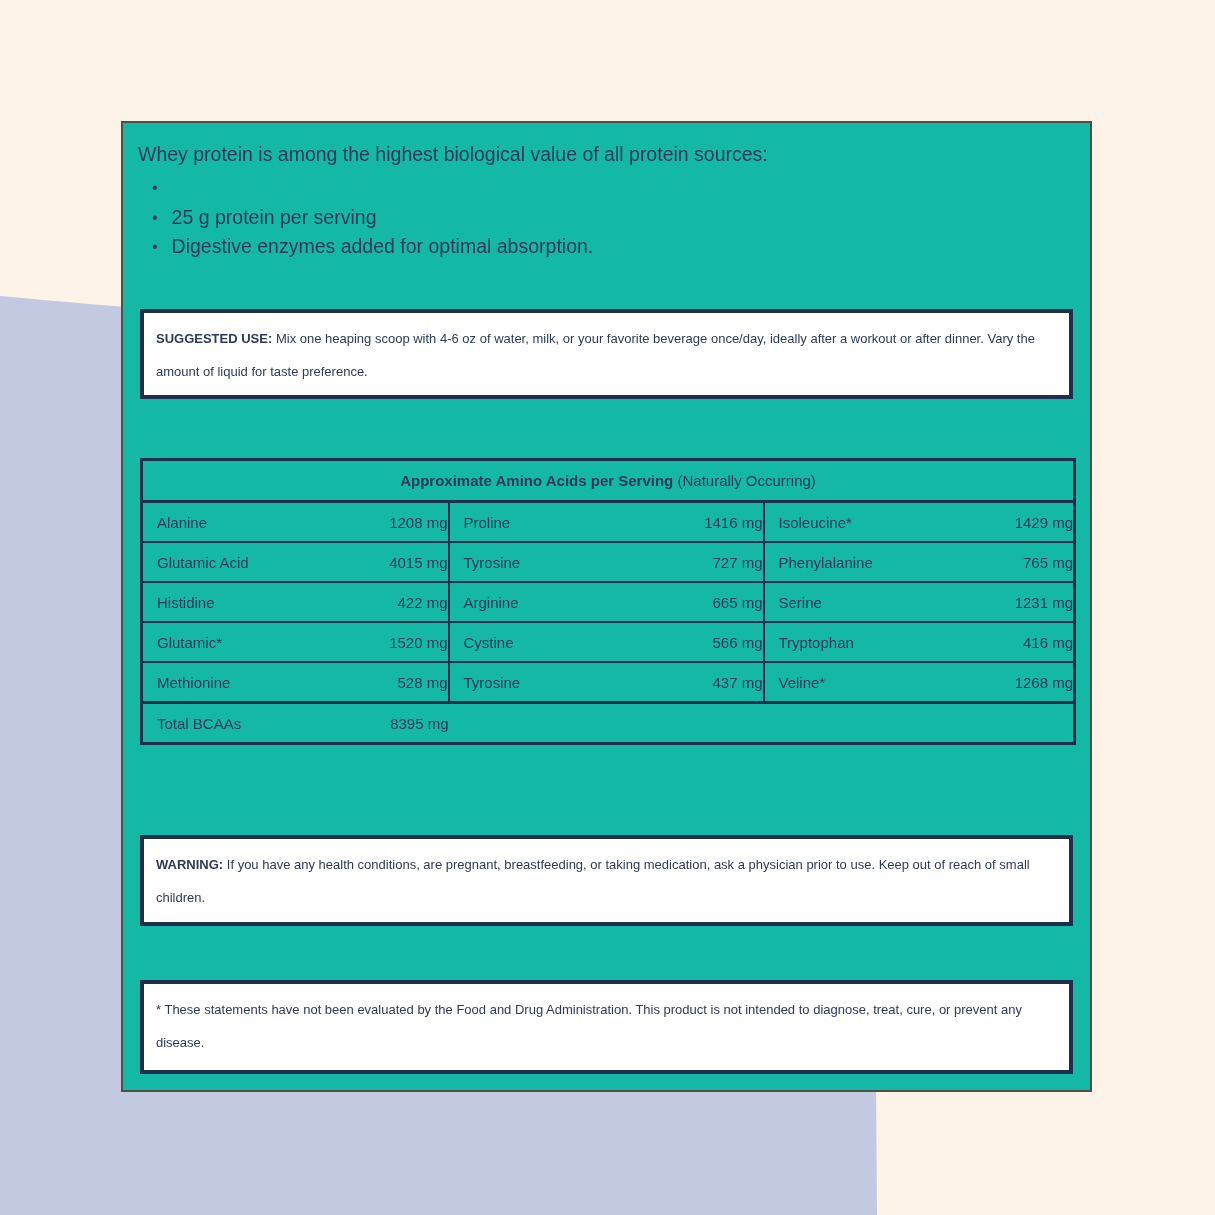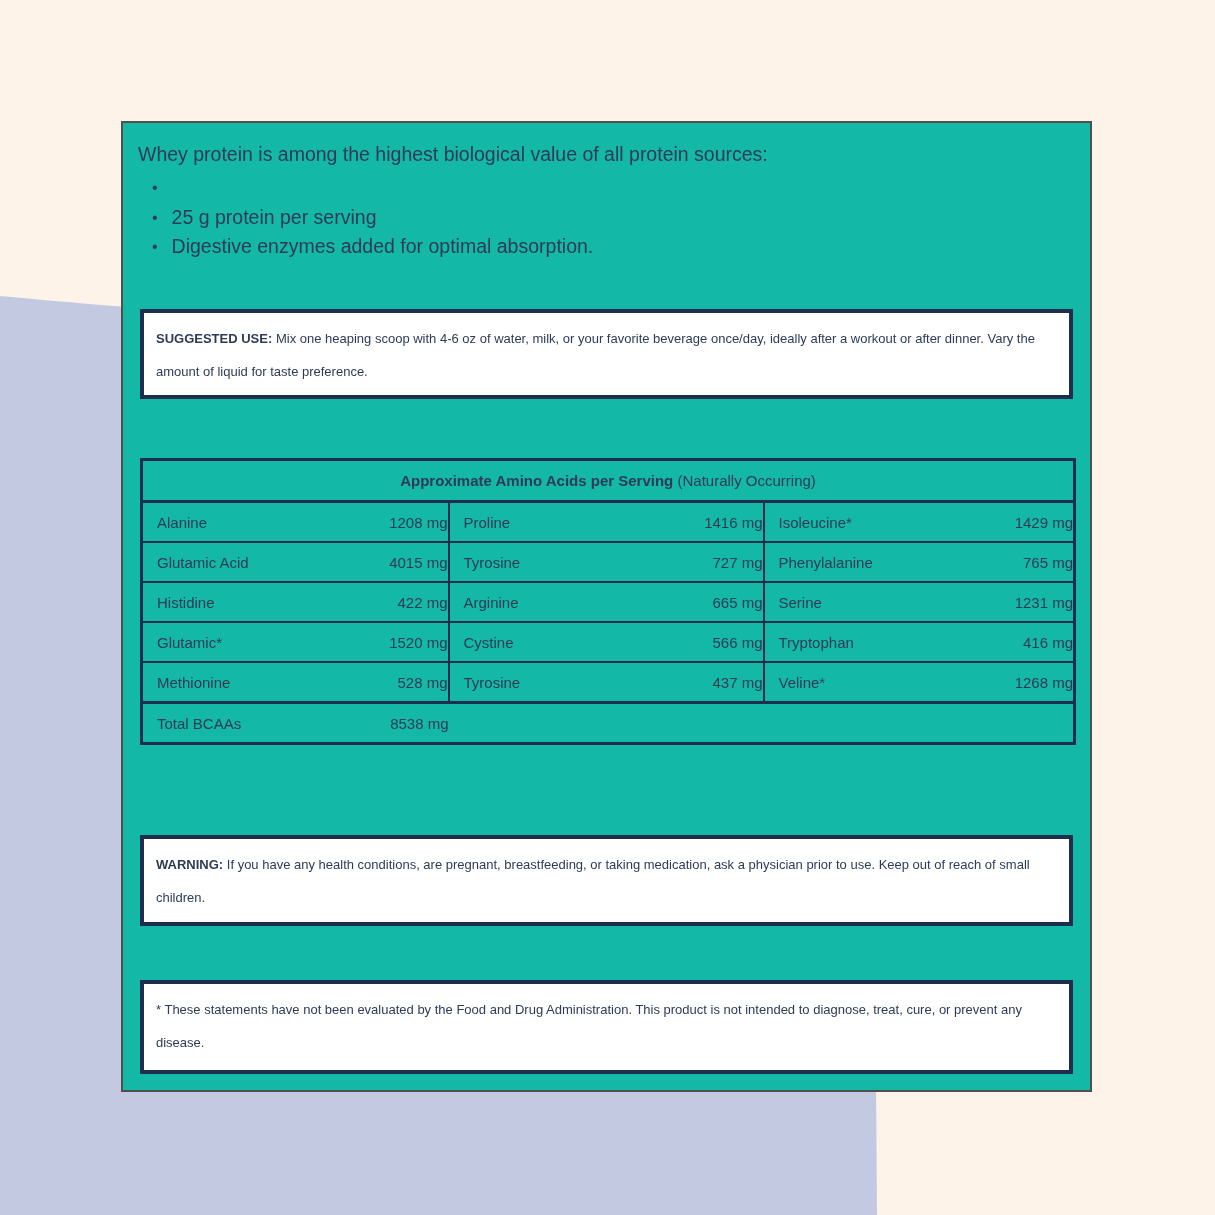--- a/index.html
+++ b/index.html
@@ -188,21 +188,21 @@
         <td class="v">528 mg</td>
         <td class="n">Tyrosine</td>
         <td class="v">437 mg</td>
         <td class="n">Veline*</td>
         <td class="v">1268 mg</td>
       </tr>
     </tbody>
     <tfoot>
       <tr>
         <td class="n">Total BCAAs</td>
-        <td class="v">8538 mg</td>
+        <td class="v">8395 mg</td>
         <td class="blank" colspan="4"></td>
       </tr>
     </tfoot>
   </table>
 
   <div class="callout" id="warning">
     <span class="lbl">WARNING:</span>
     <span>If you have any health conditions, are pregnant, breastfeeding, or taking medication, ask a physician prior to use. Keep out of reach of small children.</span>
   </div>
 

